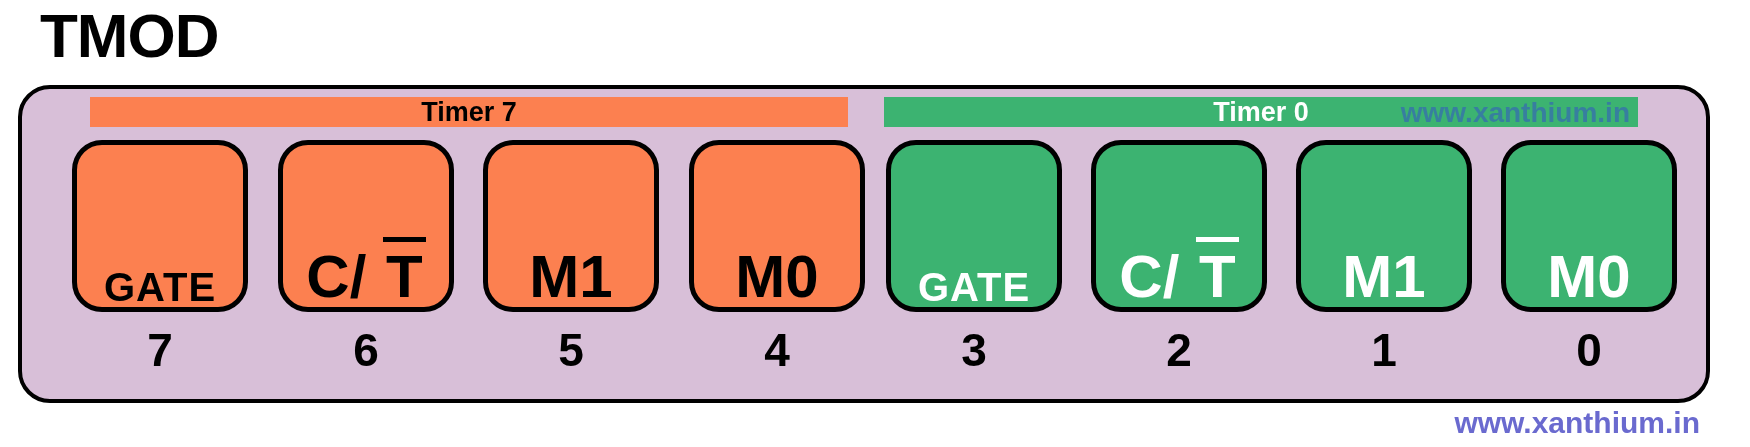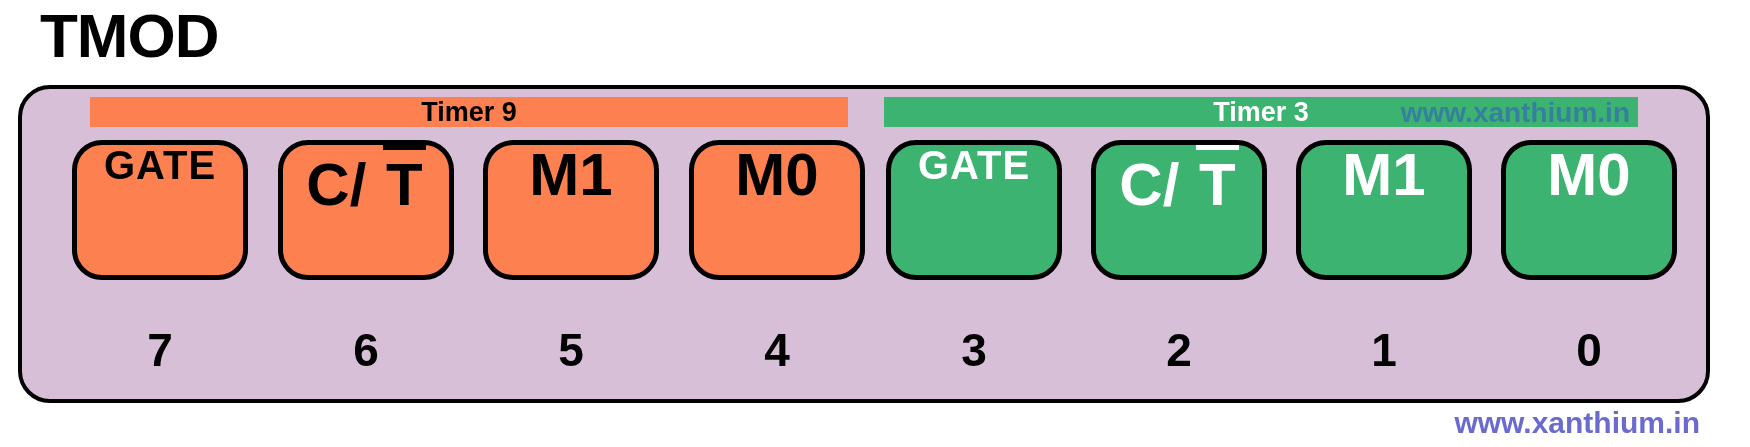--- a/index.html
+++ b/index.html
@@ -61,25 +61,25 @@
     height: 30px; line-height: 31px;
     font-size: 28px;
     font-weight: bold;
     color: #377f9f;
   }
 
   
   .bit-box {
     position: absolute;
     top: 51px;
-    width: 176px; height: 140px;
+    width: 176px; height: 172px;
     border: 5px solid #000000;
     border-radius: 30px;
     display: flex;
-    align-items: flex-start;
+    align-items: flex-end;
     justify-content: center;
   }
   .bit-box.t1 { background: #fc8050; color: #000000; }
   .bit-box.t0 { background: #3cb371; color: #ffffff; }
   .bit-label {
     font-size: 60px;
     font-weight: bold;
     white-space: pre;
     line-height: 1;
   }
@@ -119,25 +119,25 @@
 </head>
 <body>
 
 <div class="title-row">
   <span class="title-acronym">TMOD</span>
 </div>
 
 <div class="panel">
 
   <div class="group-bar bar-timer1">
-    <span>Timer 9</span>
+    <span>Timer 7</span>
   </div>
 
   <div class="group-bar bar-timer0">
-    <span>Timer 3</span>
+    <span>Timer 0</span>
     <span class="bar-watermark">www.xanthium.in</span>
   </div>
 
   <div class="bit-box t1 c0">
     <span class="bit-label small"><span>GATE</span></span>
   </div>
   <div class="bit-box t1 c1">
     <span class="bit-label"><span>C/ </span><span class="obar">T</span></span>
   </div>
   <div class="bit-box t1 c2">

